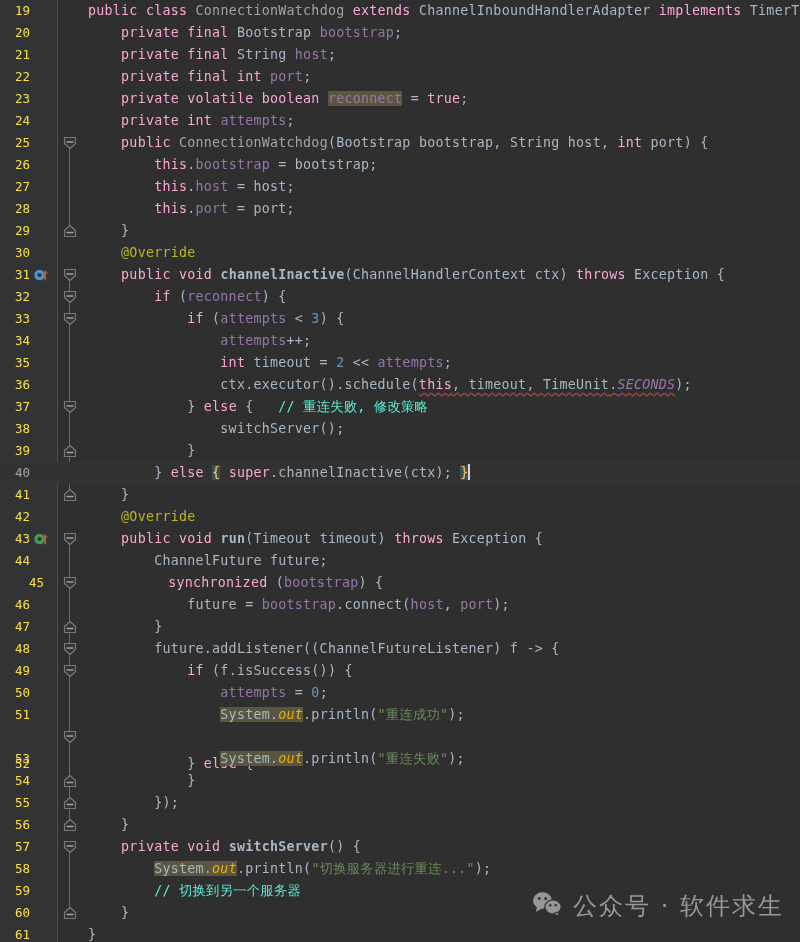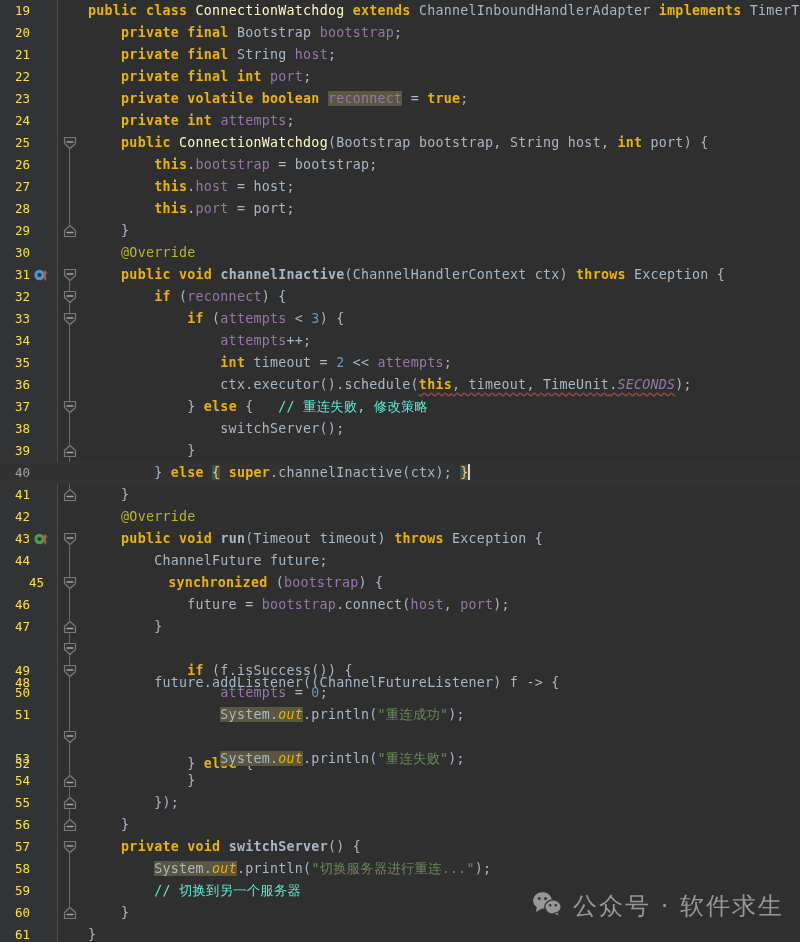--- a/index.html
+++ b/index.html
@@ -65,28 +65,28 @@
   .code {
     position: absolute;
     left: 88px;
     top: 0;
     white-space: pre;
     font-size: 13.3px;
     line-height: 22px;
     color: #a9b7c6;
     letter-spacing: 0.02em;
   }            
-  .kw-b { color: #eab308; font-weight: bold; }
+  .kw-b { color: #f9a8d4; font-weight: normal; }
   .typ  { color: #a9b7c6; }
   .fld  { color: #9876aa; }            
   .num  { color: #6897bb; }            
   .str  { color: #6a8759; }            
   .cmt  { color: #5eead4; }            
   .ann  { color: #bbb529; }            
-  .dim  { color: #fef9c3; }
+  .dim  { color: #a3a3a3; }
   .stc  { color: #eab308; font-style: italic; }  
   .cnst { color: #9876aa; font-style: italic; }
 
   
   .idhl { background: #5b5640; }
   
   .brace { background: #3b514d; color: #ffc66d; }
   
   .caret {
     display: inline-block;
@@ -372,21 +372,21 @@
         <span class="code">        <span class="kw-b">synchronized</span> (<span class="fld">bootstrap</span>) {</span>
       </div>
       <div class="row" style="top: 594px;">
         <span class="lnum">46</span>
         <span class="code">            future = <span class="fld">bootstrap</span>.connect(<span class="fld">host</span>, <span class="fld">port</span>);</span>
       </div>
       <div class="row" style="top: 616px;">
         <span class="lnum">47</span>
         <span class="code">        }</span>
       </div>
-      <div class="row" style="top: 672px;">
+      <div class="row" style="top: 638px;">
         <span class="lnum">48</span>
         <span class="code">        future.addListener((<span class="typ">ChannelFutureListener</span>) f -&gt; {</span>
       </div>
       <div class="row" style="top: 660px;">
         <span class="lnum">49</span>
         <span class="code">            <span class="kw-b">if</span> (f.isSuccess()) {</span>
       </div>
       <div class="row" style="top: 682px;">
         <span class="lnum">50</span>
         <span class="code">                <span class="fld">attempts</span> = <span class="num">0</span>;</span>

